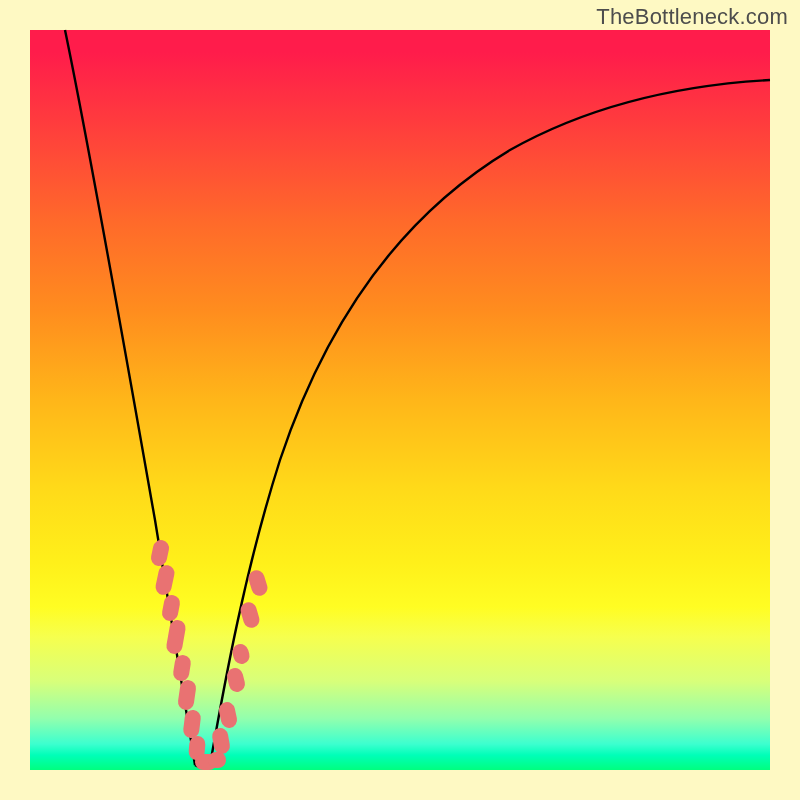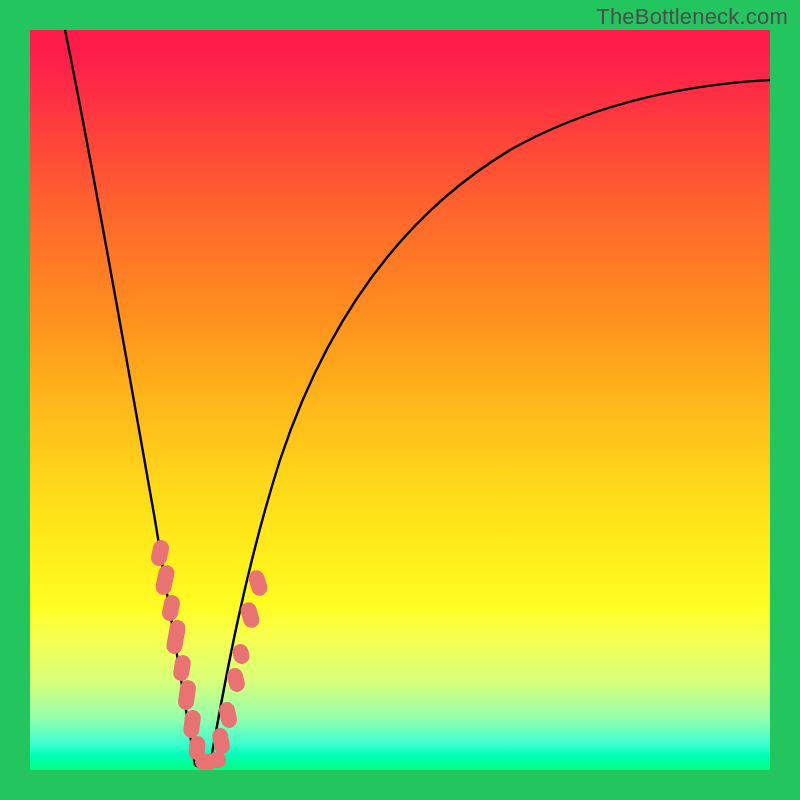--- a/index.html
+++ b/index.html
@@ -8,21 +8,21 @@
     width: 800px;
     height: 800px;
     overflow: hidden;
     background: #000;
     font-family: Arial, Helvetica, sans-serif;
   }
   .frame {
     position: relative;
     width: 800px;
     height: 800px;
-    background: #22c55e;
+    background: #fef9c3;
   }
   .plot {
     position: absolute;
     left: 30px;
     top: 30px;
     width: 740px;
     height: 740px;
     background: linear-gradient(
       to bottom,
       #ff1c4b 0%,

